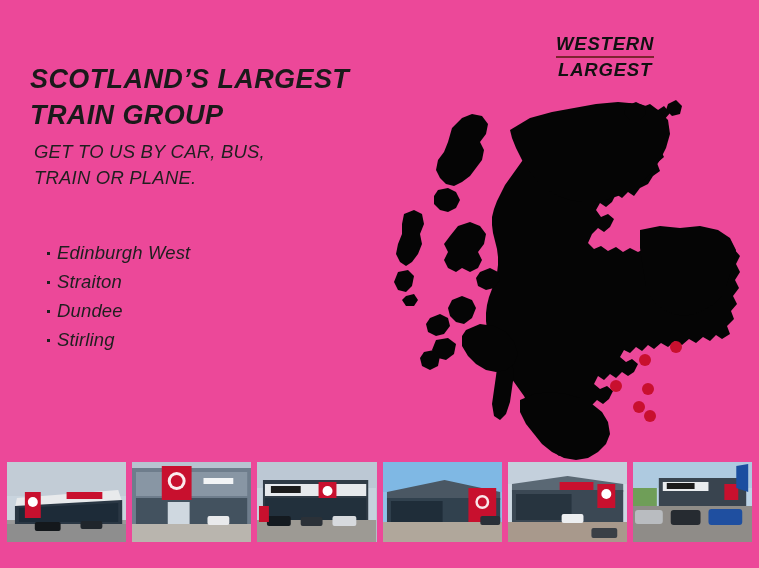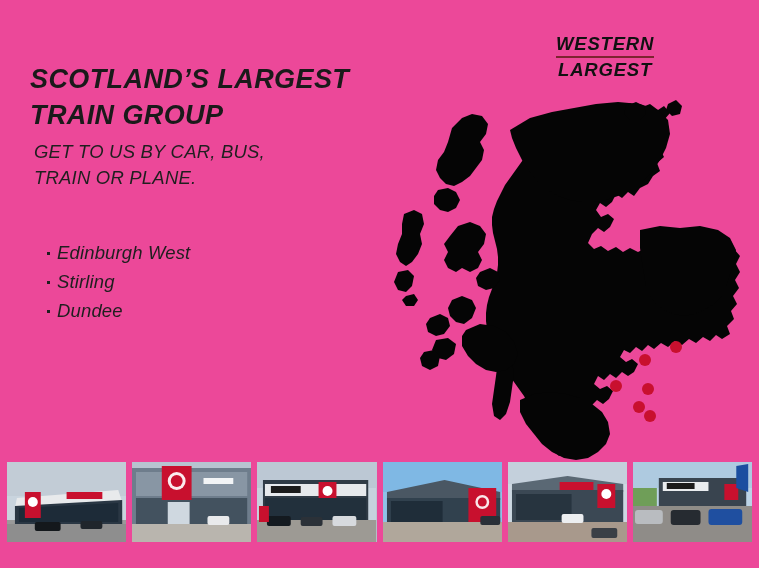--- a/index.html
+++ b/index.html
@@ -187,25 +187,29 @@
     <span class="sh-line">TRAIN OR PLANE.</span>
   </div>
 
   <ul class="loc-list">
     <li class="loc-item">
       <span class="loc-bullet"></span>
       <span>Edinburgh West</span>
     </li>
     <li class="loc-item">
       <span class="loc-bullet"></span>
-      <span>Stirling</span>
+      <span>Straiton</span>
     </li>
     <li class="loc-item">
       <span class="loc-bullet"></span>
       <span>Dundee</span>
+    </li>
+    <li class="loc-item">
+      <span class="loc-bullet"></span>
+      <span>Stirling</span>
     </li>
   </ul>
 
   <div class="map-wrap">
     <svg viewBox="380 100 372 362" xmlns="http://www.w3.org/2000/svg">
       <g fill="#050505">
 
         <path d="M556 123
                  L560 114 L568 110 L575 115 L582 108 L590 112 L598 106
                  L606 110 L614 104 L622 109 L630 103 L640 108 L650 104

